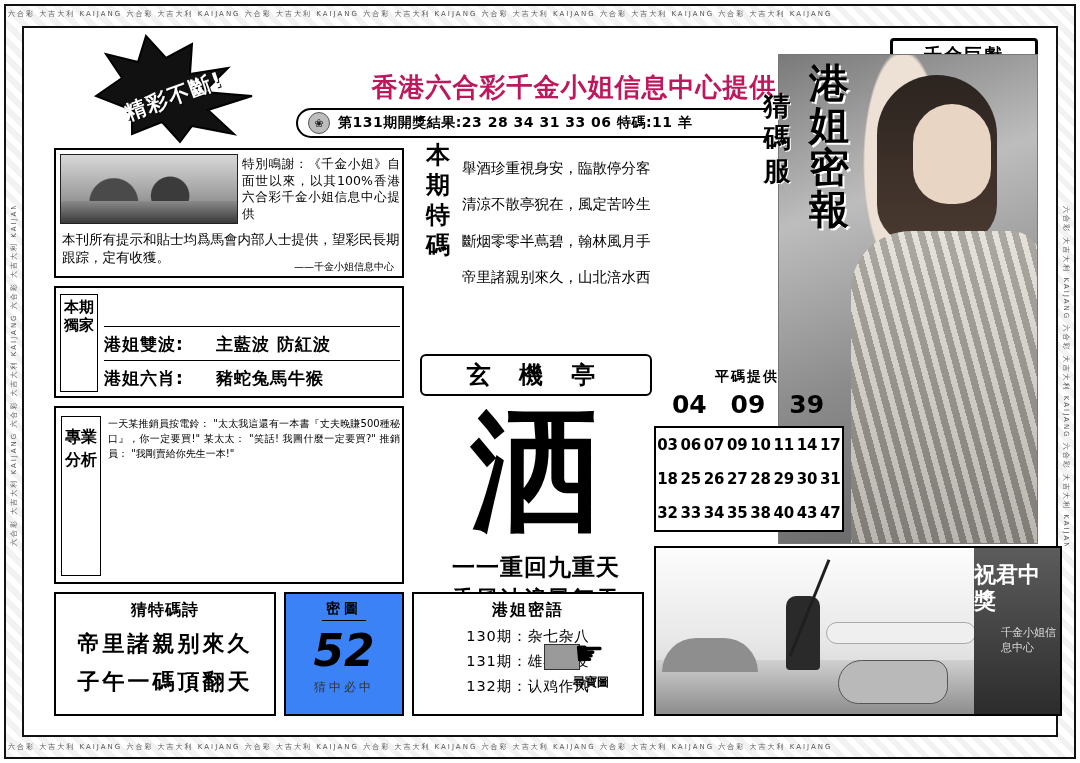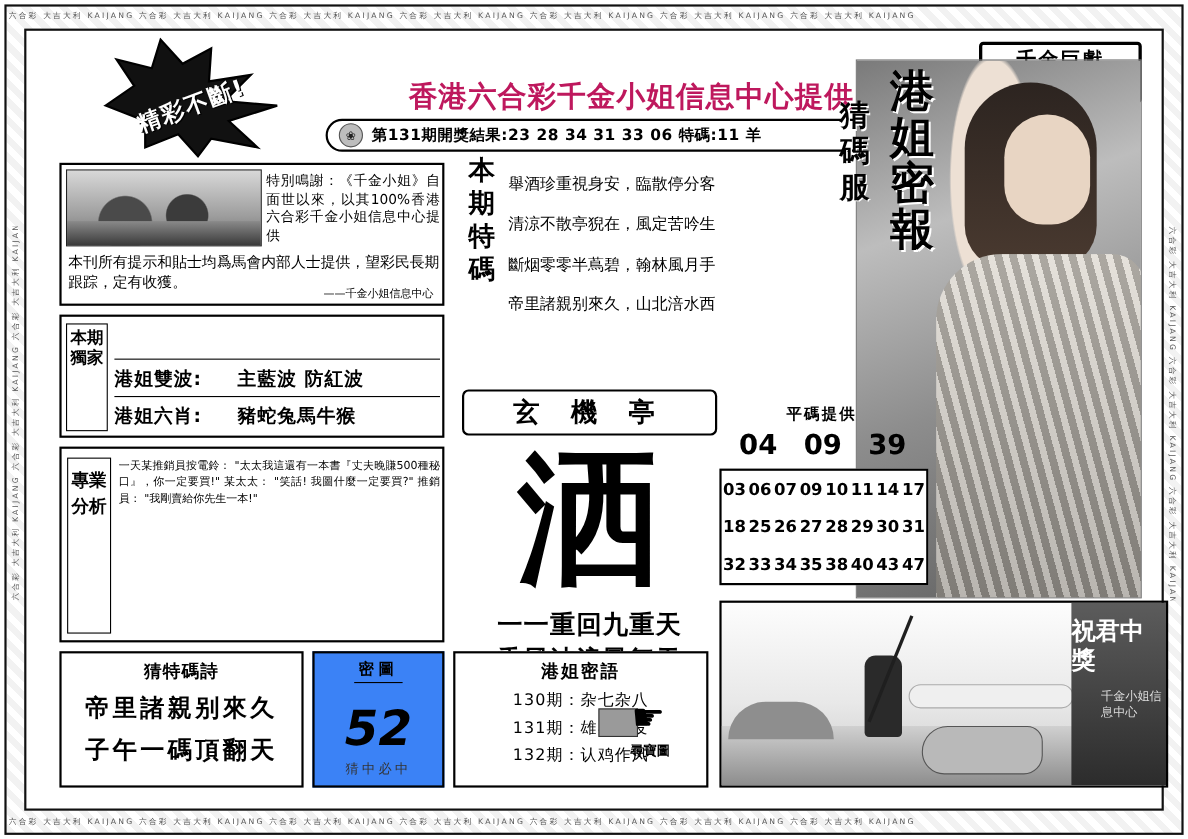--- a/index.html
+++ b/index.html
@@ -167,21 +167,21 @@
 
   .mi-tu-box {
     position:absolute; left:260px; top:564px; width:120px; height:124px;
     border:2px solid #000; background:#3b82f6; text-align:center;
   }
   .mi-tu-title {
     margin-top:6px; font-size:14px; font-weight:bold; letter-spacing:4px;
     border-bottom:1px solid #000; display:inline-block; padding:0 4px 2px;
   }
   .mi-tu-num {
-    margin-top:20px; font-size:44px; font-weight:bold; font-style:italic;
+    margin-top:8px; font-size:44px; font-weight:bold; font-style:italic;
     line-height:1;
   }
   .mi-tu-foot { margin-top:6px; font-size:12px; letter-spacing:3px; color:#333; }
 
   
   .bqtm {
     position:absolute; left:396px; top:112px; width:36px; height:180px;
     font-size:24px; font-weight:bold; text-align:center; line-height:1.25;
   }
   .verse {

